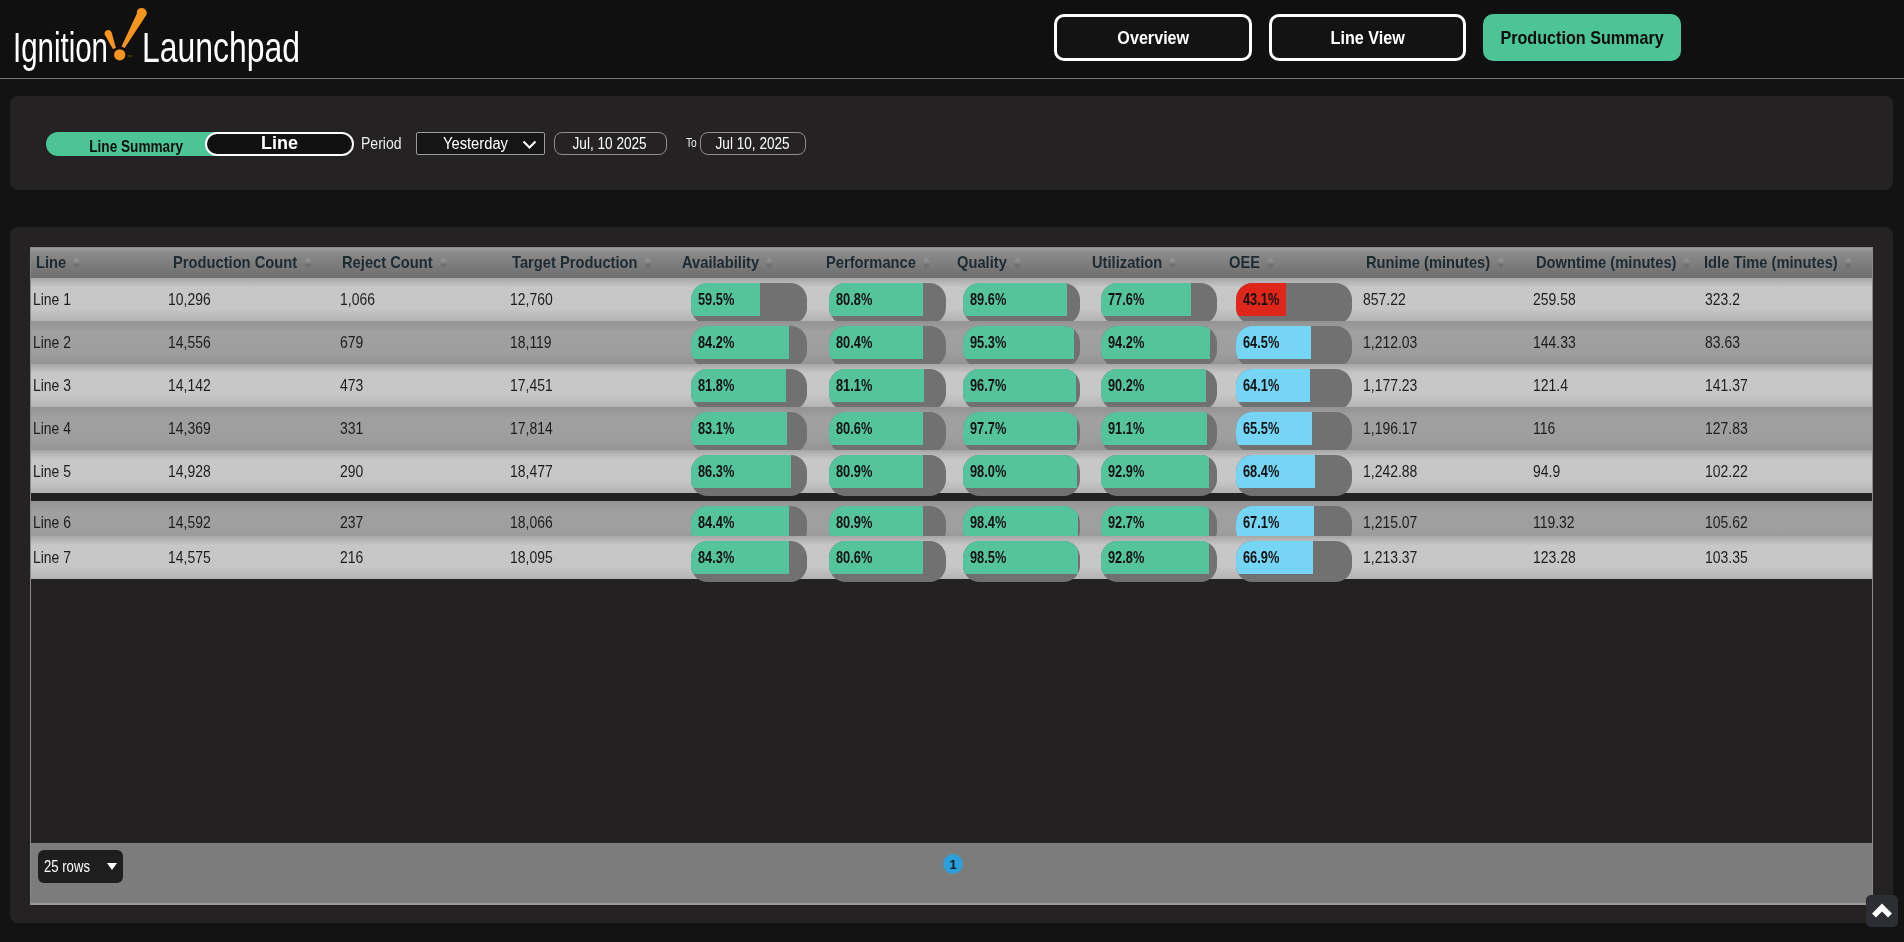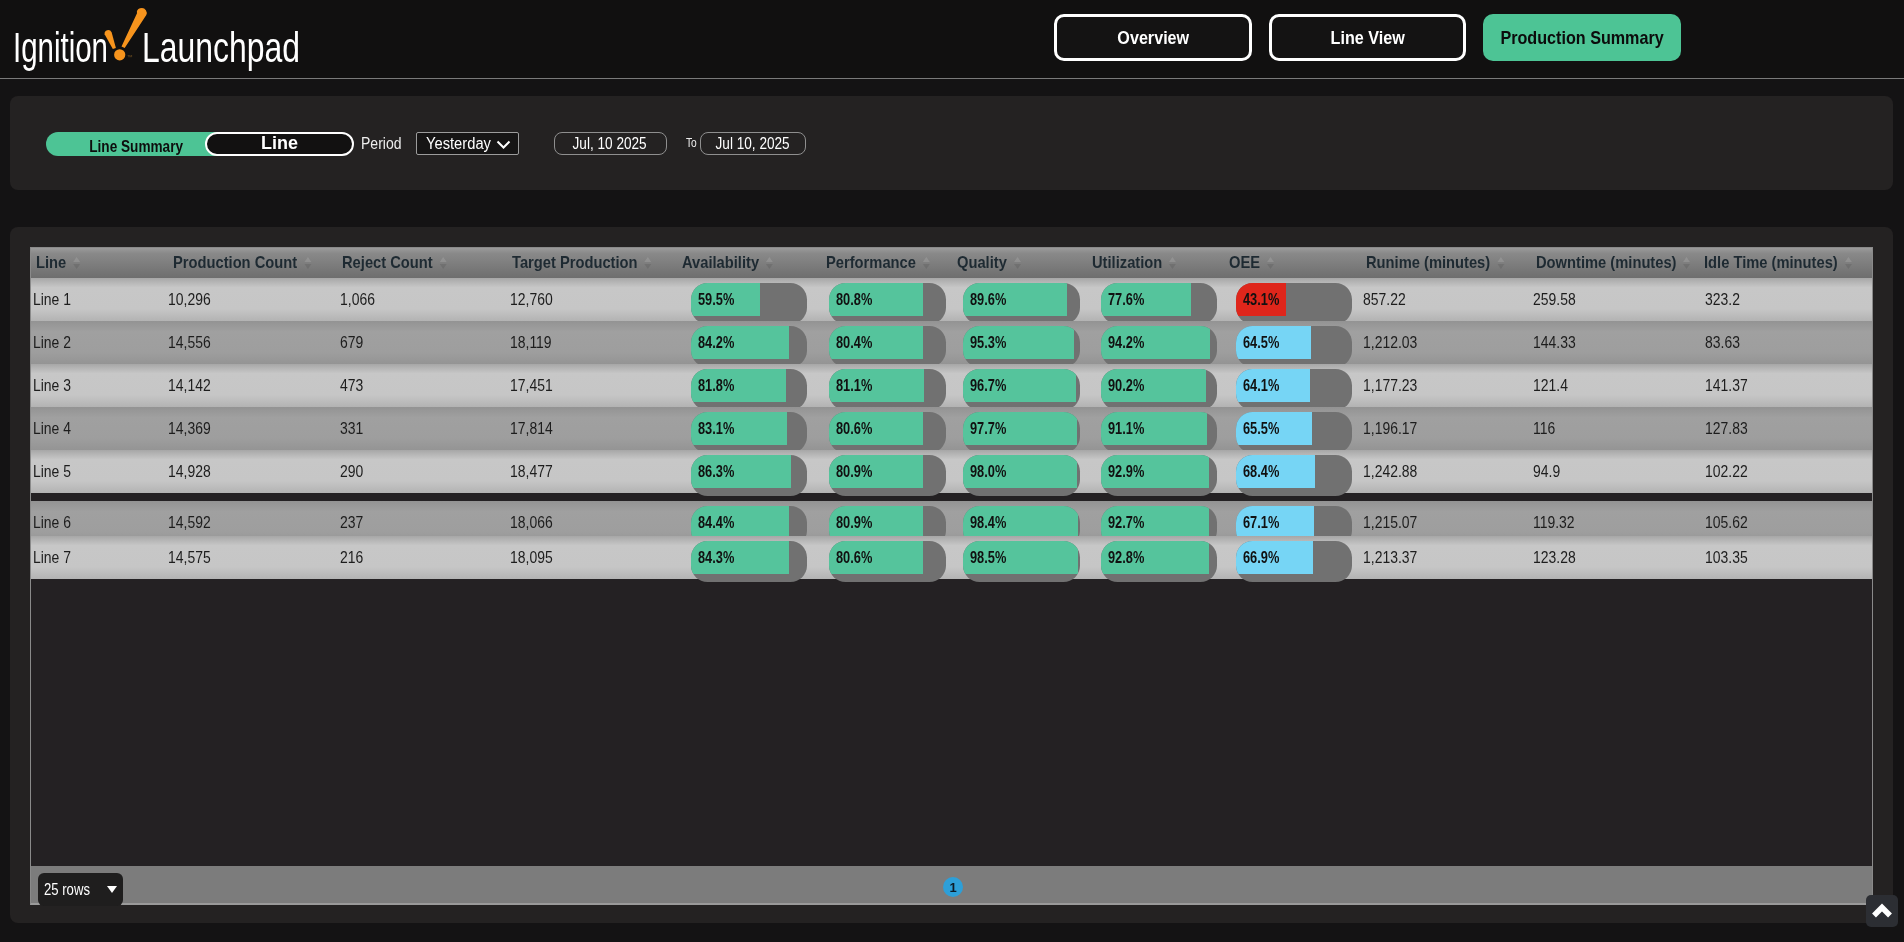--- a/index.html
+++ b/index.html
@@ -22,23 +22,23 @@
   #tcard { top:227px; height:696px; }
   .pill { position:absolute; top:35.5px; height:24px; border-radius:12px; font-size:16px;
      font-weight:bold; display:flex; align-items:center; justify-content:center; white-space:nowrap; }
   .pill .sq { transform:scaleX(0.85); transform-origin:center center; }
   #pill1 { left:36px; width:180px; background:#4dc495; color:#0d0d0d;align-items:flex-end; }
   #pill2 { left:195px; width:149px; background:#121111; border:2px solid #fff; color:#fff; font-size:18px; }
   #pill2 .sq { transform:none; }
   .flabel { position:absolute; top:35px; height:24px; display:flex; align-items:center;
      color:#ededed; font-size:16.5px; }
   .flabel .sq { transform-origin:left center; transform:scaleX(0.85); }
-  #sel { position:absolute; left:405.5px; top:36px; width:103px; height:23px; background:#161515;
+  #sel { position:absolute; left:405.5px; top:36px; width:129px; height:23px; background:#161515;
      border:1.5px solid #9c9c9c; border-radius:2px; color:#fff; font-size:16px;
-     display:flex; align-items:center; padding-left:9px; }
+     display:flex; align-items:center; padding-left:26px; }
   #sel .sq { transform:scaleX(0.92); transform-origin:left center; }
   #sel svg { position:absolute; right:7px; top:7px; }
   .date { position:absolute; top:36px; height:23px; border:1px solid #8f8f8f; border-radius:8px;
      color:#fff; font-size:16px; display:flex; align-items:center; justify-content:center; white-space:nowrap; }
   .date .sq { transform:scaleX(0.85); transform-origin:center center; }
 
   
   #tbl { position:absolute; left:29.5px; top:247px; width:1843.5px; height:658px;
      border:1px solid #8a8a8a; border-bottom:2px solid #9a9a9a; background:#242123; }
   #thead { position:absolute; left:0; top:0; width:100%; height:30px;
@@ -55,21 +55,21 @@
   .row.odd { background:linear-gradient(180deg,#a7a7a7 0%,#c7c7c7 22%,#c6c6c6 72%,#b3b3b3 100%); }
   .row.even { background:linear-gradient(180deg,#939393 0%,#a0a0a0 25%,#9e9e9e 72%,#949494 100%); }
   .c { position:absolute; top:0; height:43px; display:flex; align-items:center;
      font-size:17px; color:#1d1d1d; white-space:nowrap;
      transform:scaleX(0.82); transform-origin:left center; }
   .bar { position:absolute; top:5px; height:41px; width:116.5px; border-radius:16.5px;
      background:#717171; overflow:hidden; }
   .fill { position:absolute; left:0; top:0; height:33px; }
   .bt { position:absolute; left:7px; top:0; height:33px; display:flex; align-items:center;
      font-size:16px; font-weight:bold; color:#111; }
-  #tfoot { position:absolute; left:0; bottom:0; width:100%; height:37px; background:#7c7c7c; }
+  #tfoot { position:absolute; left:0; bottom:0; width:100%; height:60px; background:#7c7c7c; }
   #rowsel { position:absolute; left:7px; top:7px; width:85px; height:33px; background:#1f1e1e;
      border-radius:6px; color:#fff; font-size:16px; display:flex; align-items:center;
      padding-left:6px; }
   #rowsel .sq { transform:scaleX(0.82); transform-origin:left center; }
   #rowsel .tri { position:absolute; right:6px; top:12.5px; width:0; height:0;
      border-left:5.5px solid transparent; border-right:5.5px solid transparent; border-top:7.5px solid #fff; }
   #pgnum { position:absolute; left:912.5px; top:11px; width:20px; height:20px; border-radius:50%;
      background:#2d9fd8; color:#0d1b26; font-size:13px; font-weight:bold;
      display:flex; align-items:center; justify-content:center; }
   #totop { position:absolute; left:1866px; top:895px; width:32px; height:32px; background:#2c2e33;

